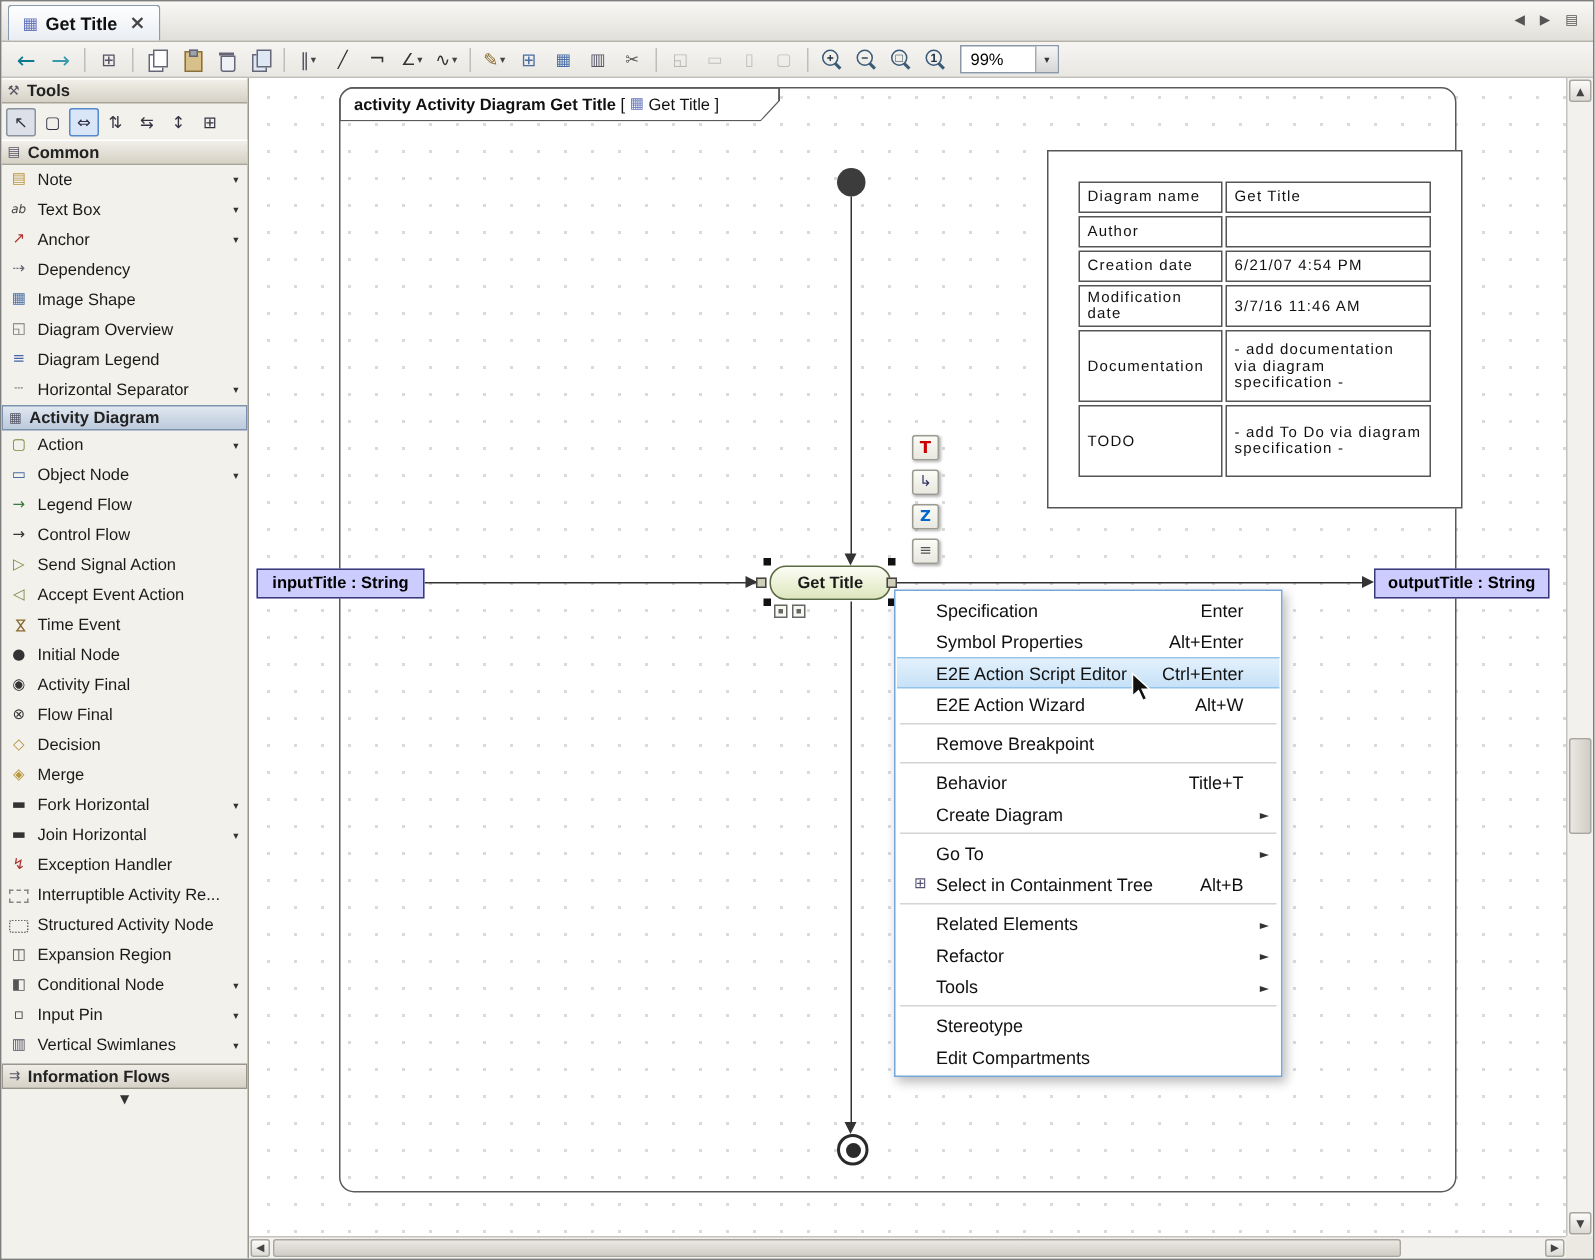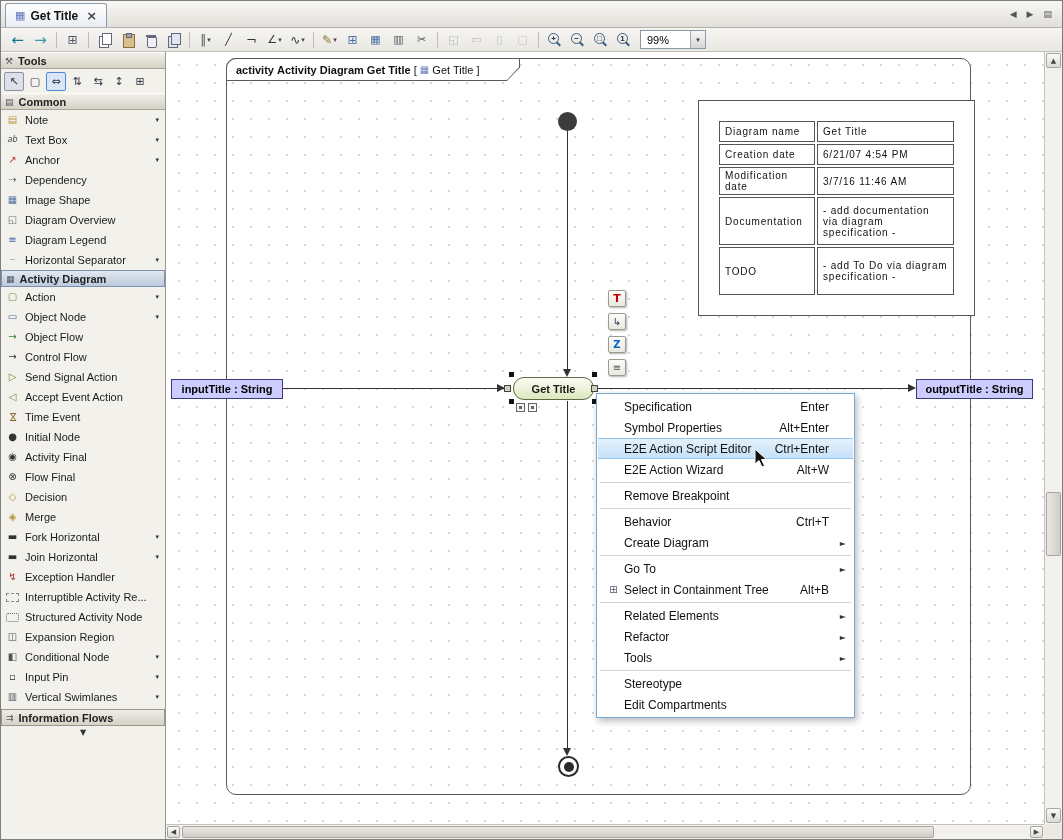--- a/index.html
+++ b/index.html
@@ -294,21 +294,21 @@
           <span>Action</span>
           <span class="pdd glyph">▾</span>
         </div>
         <div class="pal-item">
           <span class="pi glyph" style="color: rgb(74, 111, 165);">▭</span>
           <span>Object Node</span>
           <span class="pdd glyph">▾</span>
         </div>
         <div class="pal-item">
           <span class="pi glyph" style="color: rgb(58, 122, 58);">→</span>
-          <span>Object Flow</span>
+          <span>Legend Flow</span>
         </div>
         <div class="pal-item">
           <span class="pi glyph" style="color: rgb(51, 51, 51);">→</span>
           <span>Control Flow</span>
         </div>
         <div class="pal-item">
           <span class="pi glyph" style="color: rgb(122, 138, 64);">▷</span>
           <span>Send Signal Action</span>
         </div>
         <div class="pal-item">
@@ -401,20 +401,24 @@
           </div>
         </div>
       </div>
 
       <div class="itbl">
         <table>
             <tbody id="infoTableBody">
               <tr>
                 <td class="lab">Diagram name</td>
                 <td>Get Title</td>
+              </tr>
+              <tr>
+                <td class="lab">Author</td>
+                <td></td>
               </tr>
               <tr>
                 <td class="lab">Creation date</td>
                 <td>6/21/07 4:54 PM</td>
               </tr>
               <tr>
                 <td class="lab">Modification date</td>
                 <td>3/7/16 11:46 AM</td>
               </tr>
               <tr>
@@ -492,21 +496,21 @@
           </div>
           <div class="ctx-sep"></div>
           <div class="ctx-item">
             <span class="ctx-ic glyph"></span>
             <span>Remove Breakpoint</span>
           </div>
           <div class="ctx-sep"></div>
           <div class="ctx-item">
             <span class="ctx-ic glyph"></span>
             <span>Behavior</span>
-            <span class="ctx-sc">Ctrl+T</span>
+            <span class="ctx-sc">Title+T</span>
           </div>
           <div class="ctx-item">
             <span class="ctx-ic glyph"></span>
             <span>Create Diagram</span>
             <span class="ctx-arrow glyph">►</span>
           </div>
           <div class="ctx-sep"></div>
           <div class="ctx-item">
             <span class="ctx-ic glyph"></span>
             <span>Go To</span>

